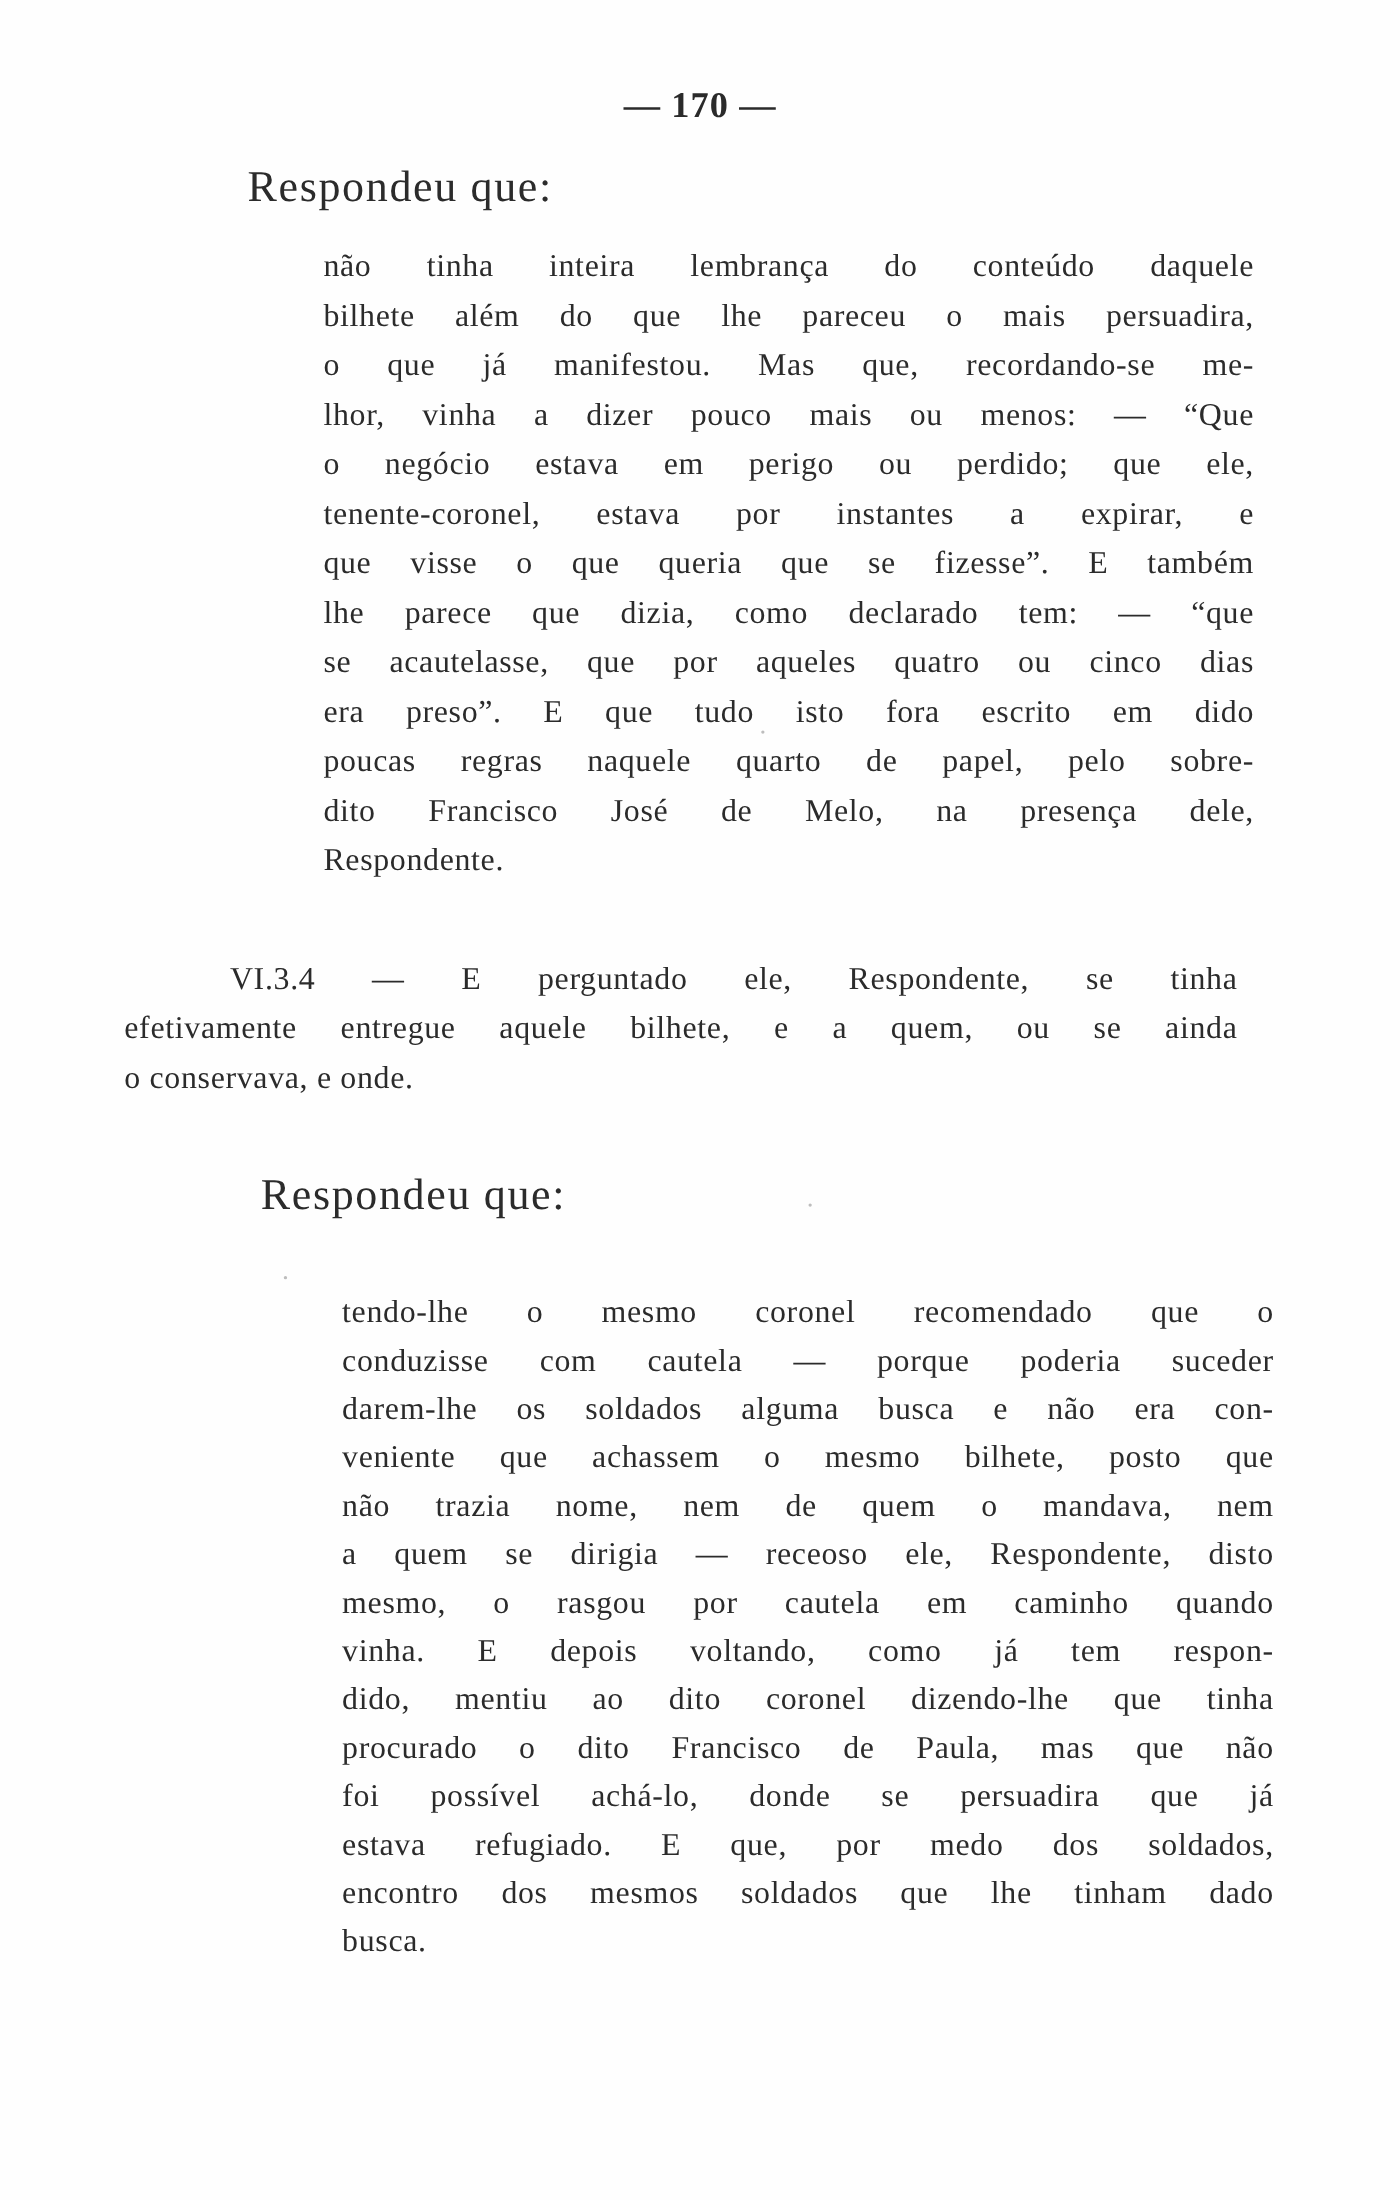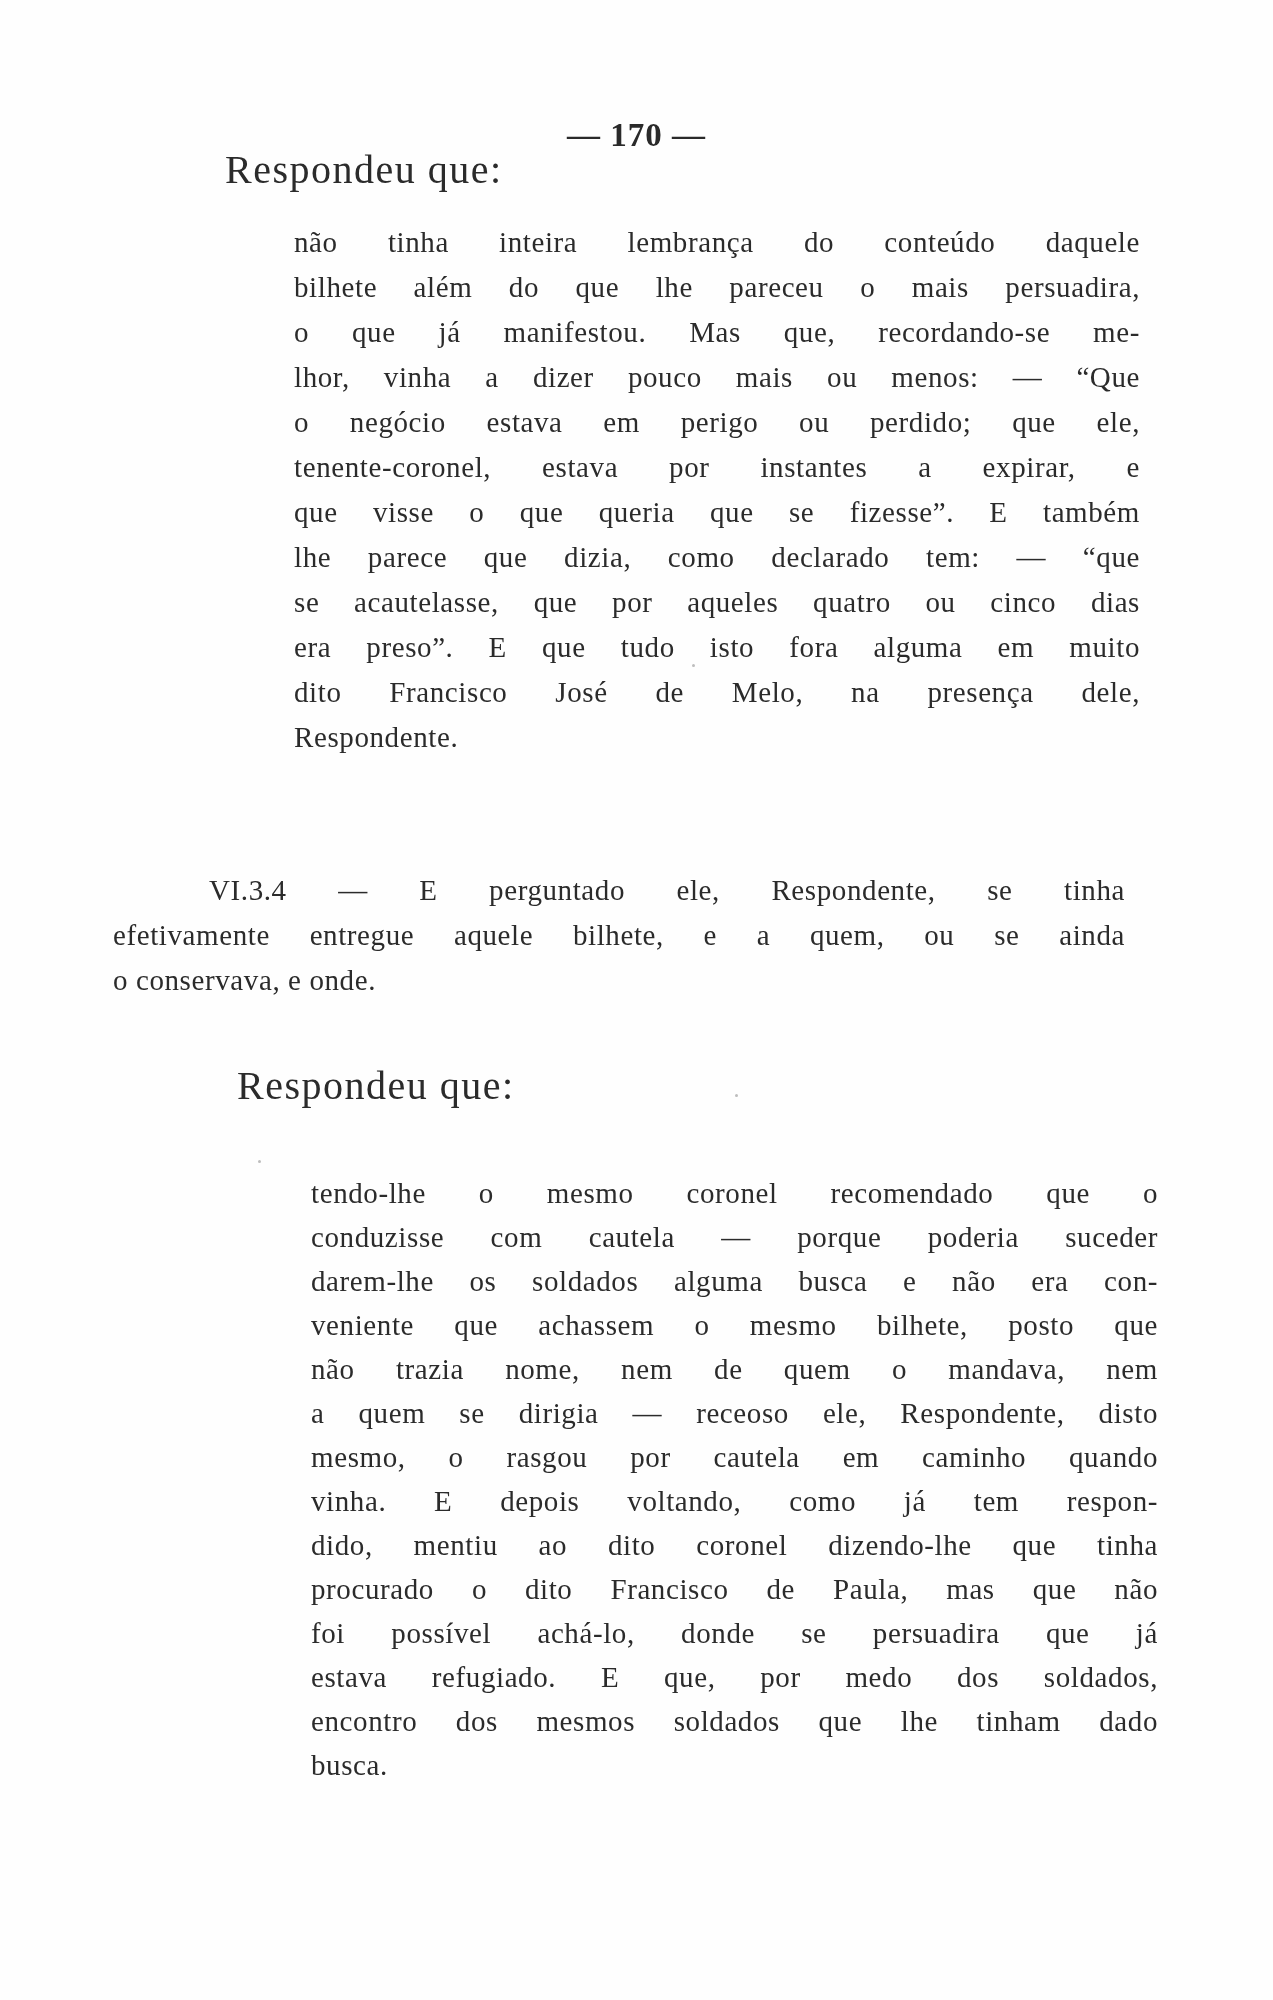--- a/index.html
+++ b/index.html
@@ -25,21 +25,20 @@
   .page-number {
     position: absolute;
     top: 78px;
     left: 0;
     width: 1273px;
     text-align: center;
     font-size: 33px;
     font-weight: bold;
     letter-spacing: 1px;
     color: #2a2a2a;
-    margin-top: 39px;
   }
   .label {
     position: absolute;
     font-size: 40px;
     letter-spacing: 1.5px;
     color: #2b2b2b;
   }
   .block {
     position: absolute;
     font-size: 29px;
@@ -83,21 +82,22 @@
   <div class="block" id="answer-1">
     <span class="line">não tinha inteira lembrança do conteúdo daquele</span>
     <span class="line">bilhete além do que lhe pareceu o mais persuadira,</span>
     <span class="line">o que já manifestou. Mas que, recordando-se me-</span>
     <span class="line">lhor, vinha a dizer pouco mais ou menos: — “Que</span>
     <span class="line">o negócio estava em perigo ou perdido; que ele,</span>
     <span class="line">tenente-coronel, estava por instantes a expirar, e</span>
     <span class="line">que visse o que queria que se fizesse”. E também</span>
     <span class="line">lhe parece que dizia, como declarado tem: — “que</span>
     <span class="line">se acautelasse, que por aqueles quatro ou cinco dias</span>
-    <span class="line">era preso”. E que tudo isto fora alguma em muito</span>
+    <span class="line">era preso”. E que tudo isto fora escrito em dido</span>
+    <span class="line">poucas regras naquele quarto de papel, pelo sobre-</span>
     <span class="line">dito Francisco José de Melo, na presença dele,</span>
     <span class="line last">Respondente.</span>
   </div>
 
   <div class="block" id="question">
     <span class="line first">VI.3.4 — E perguntado ele, Respondente, se tinha</span>
     <span class="line">efetivamente entregue aquele bilhete, e a quem, ou se ainda</span>
     <span class="line last">o conservava, e onde.</span>
   </div>
 

